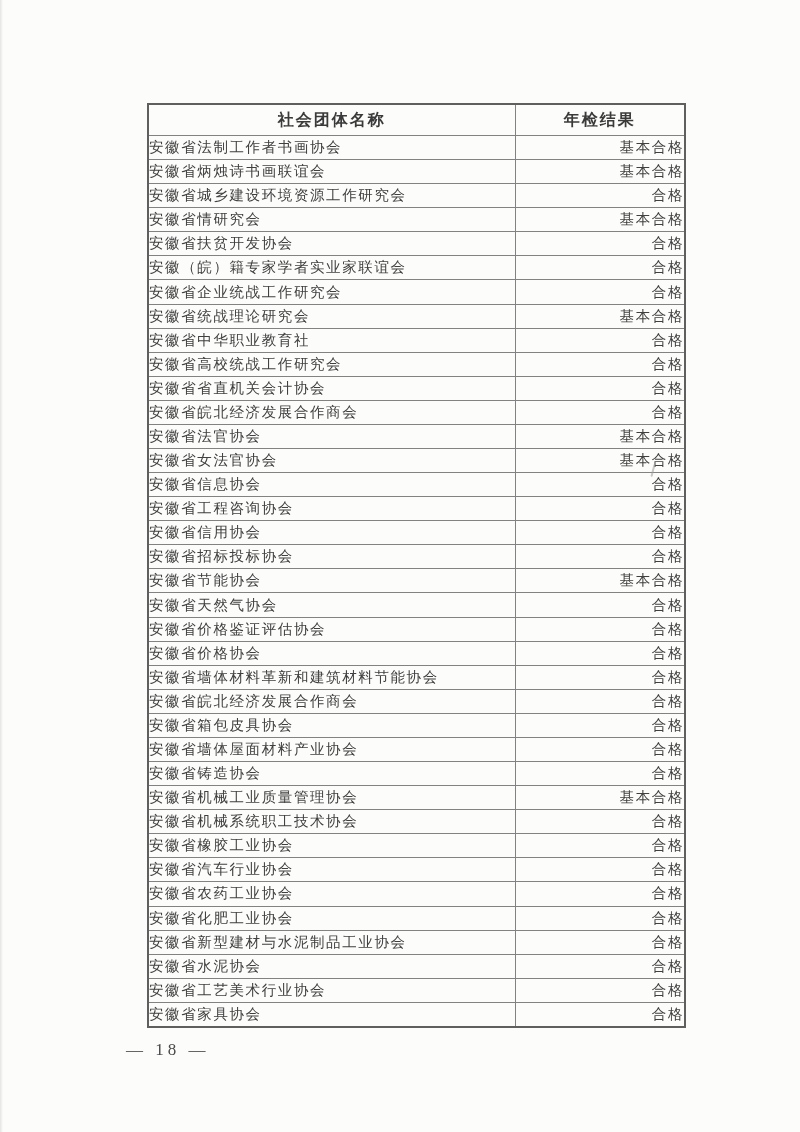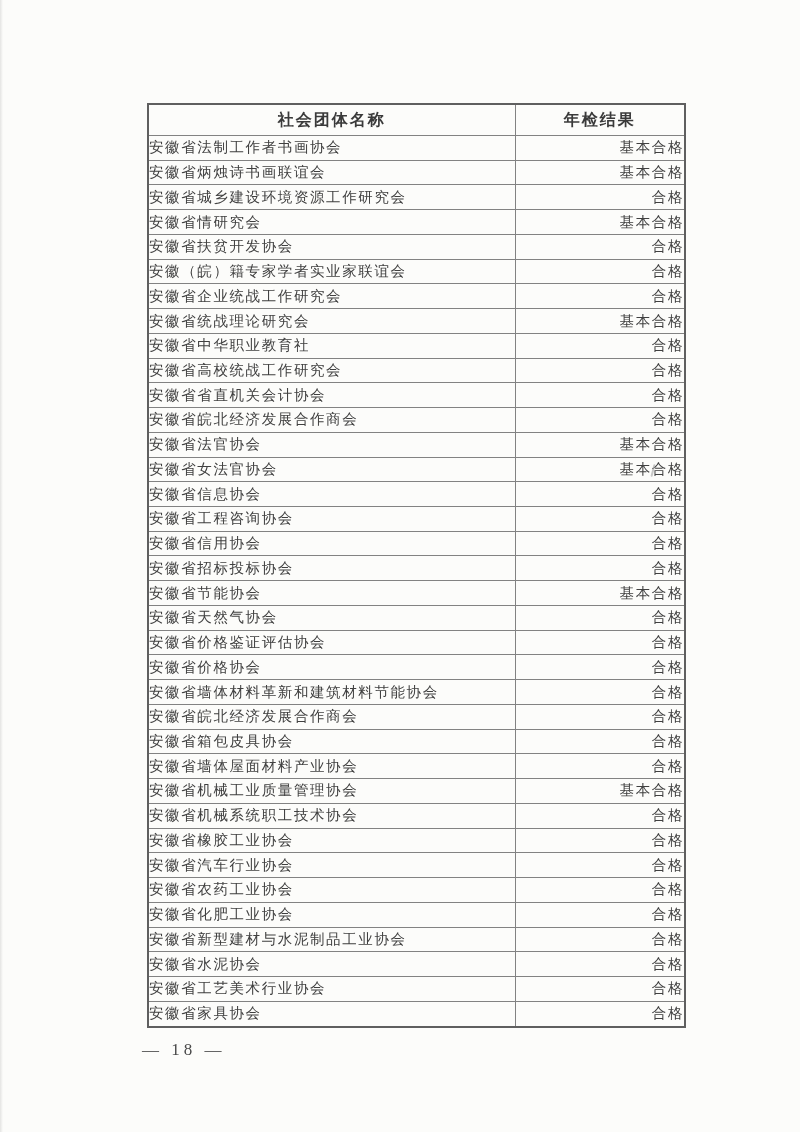--- a/index.html
+++ b/index.html
@@ -61,21 +61,21 @@
   }
   td.name {
     text-align: left;
     padding-left: 9px;
   }
   td.result {
     text-align: right;
   }
   .footer {
     position: absolute;
-    left: 142px;
+    left: 126px;
     top: 1040px;
     font-size: 17px;
     letter-spacing: 4px;
     color: #4a4a4a;
     white-space: pre;
   }
   
   .artifact {
     position: absolute;
     left: 652px;
@@ -203,20 +203,24 @@
         </tr>
         <tr>
           <td class="name">安徽省箱包皮具协会</td>
           <td class="result">合格</td>
         </tr>
         <tr>
           <td class="name">安徽省墙体屋面材料产业协会</td>
           <td class="result">合格</td>
         </tr>
         <tr>
+          <td class="name">安徽省铸造协会</td>
+          <td class="result">合格</td>
+        </tr>
+        <tr>
           <td class="name">安徽省机械工业质量管理协会</td>
           <td class="result">基本合格</td>
         </tr>
         <tr>
           <td class="name">安徽省机械系统职工技术协会</td>
           <td class="result">合格</td>
         </tr>
         <tr>
           <td class="name">安徽省橡胶工业协会</td>
           <td class="result">合格</td>

